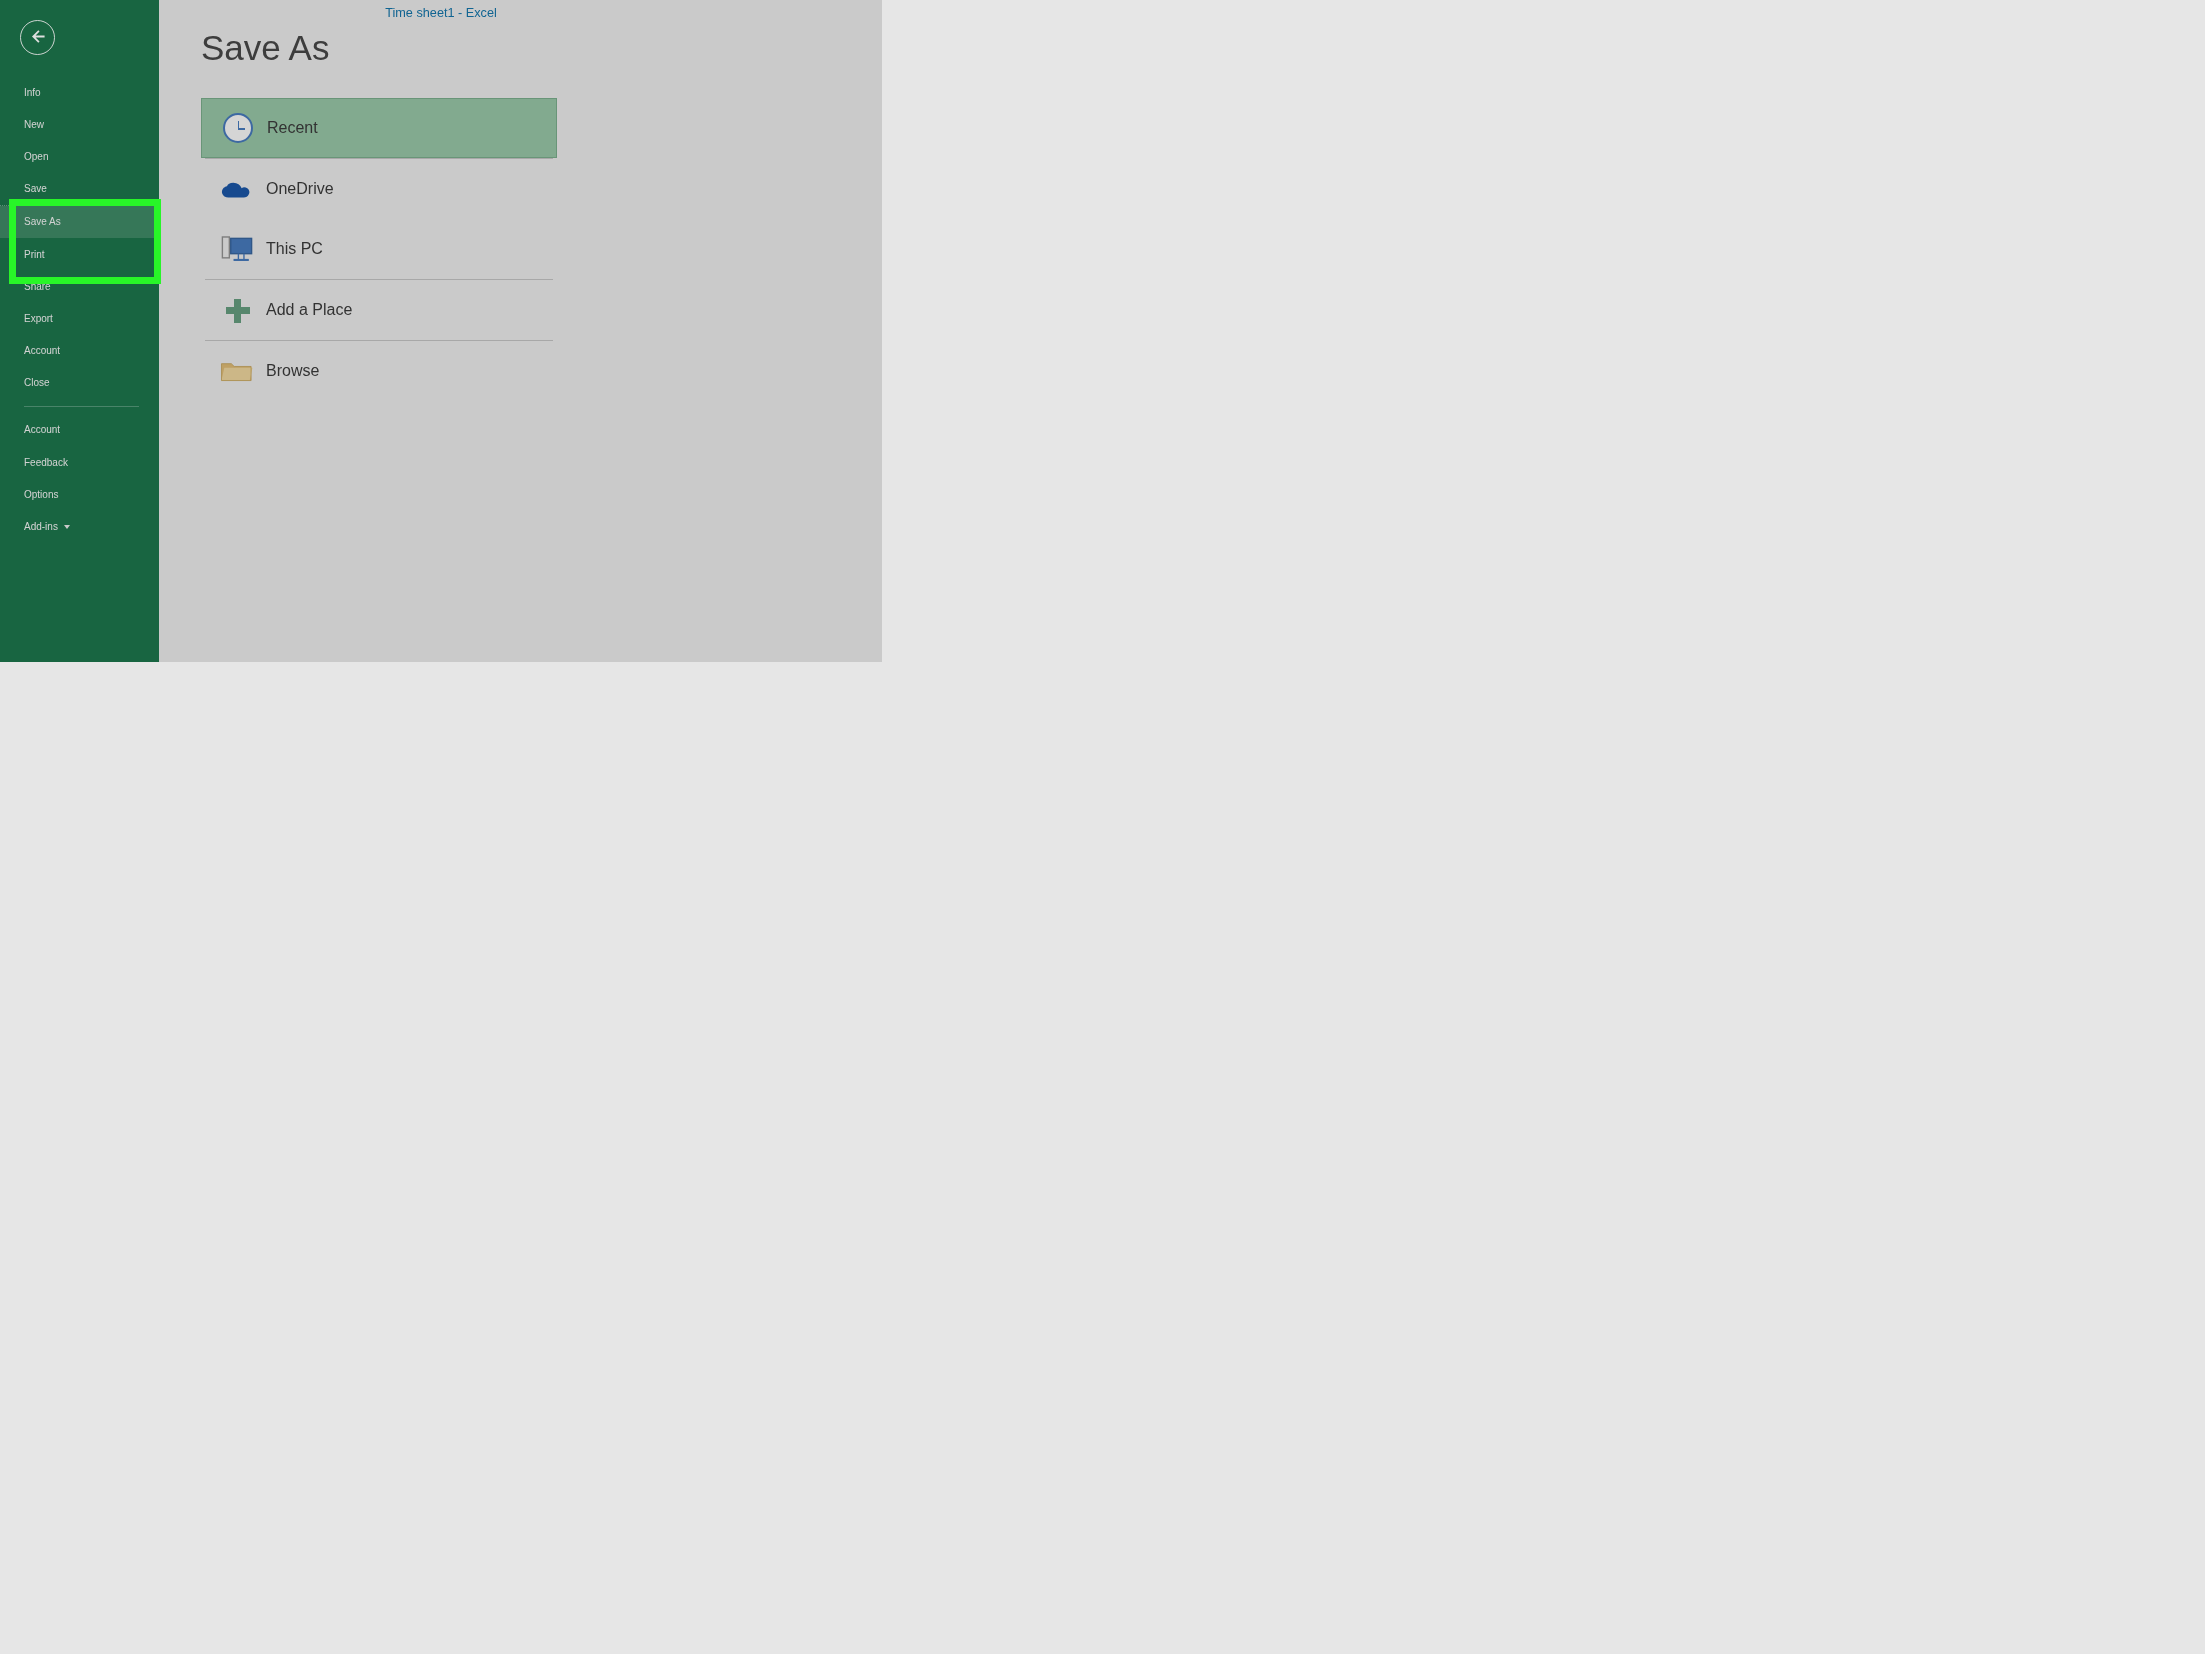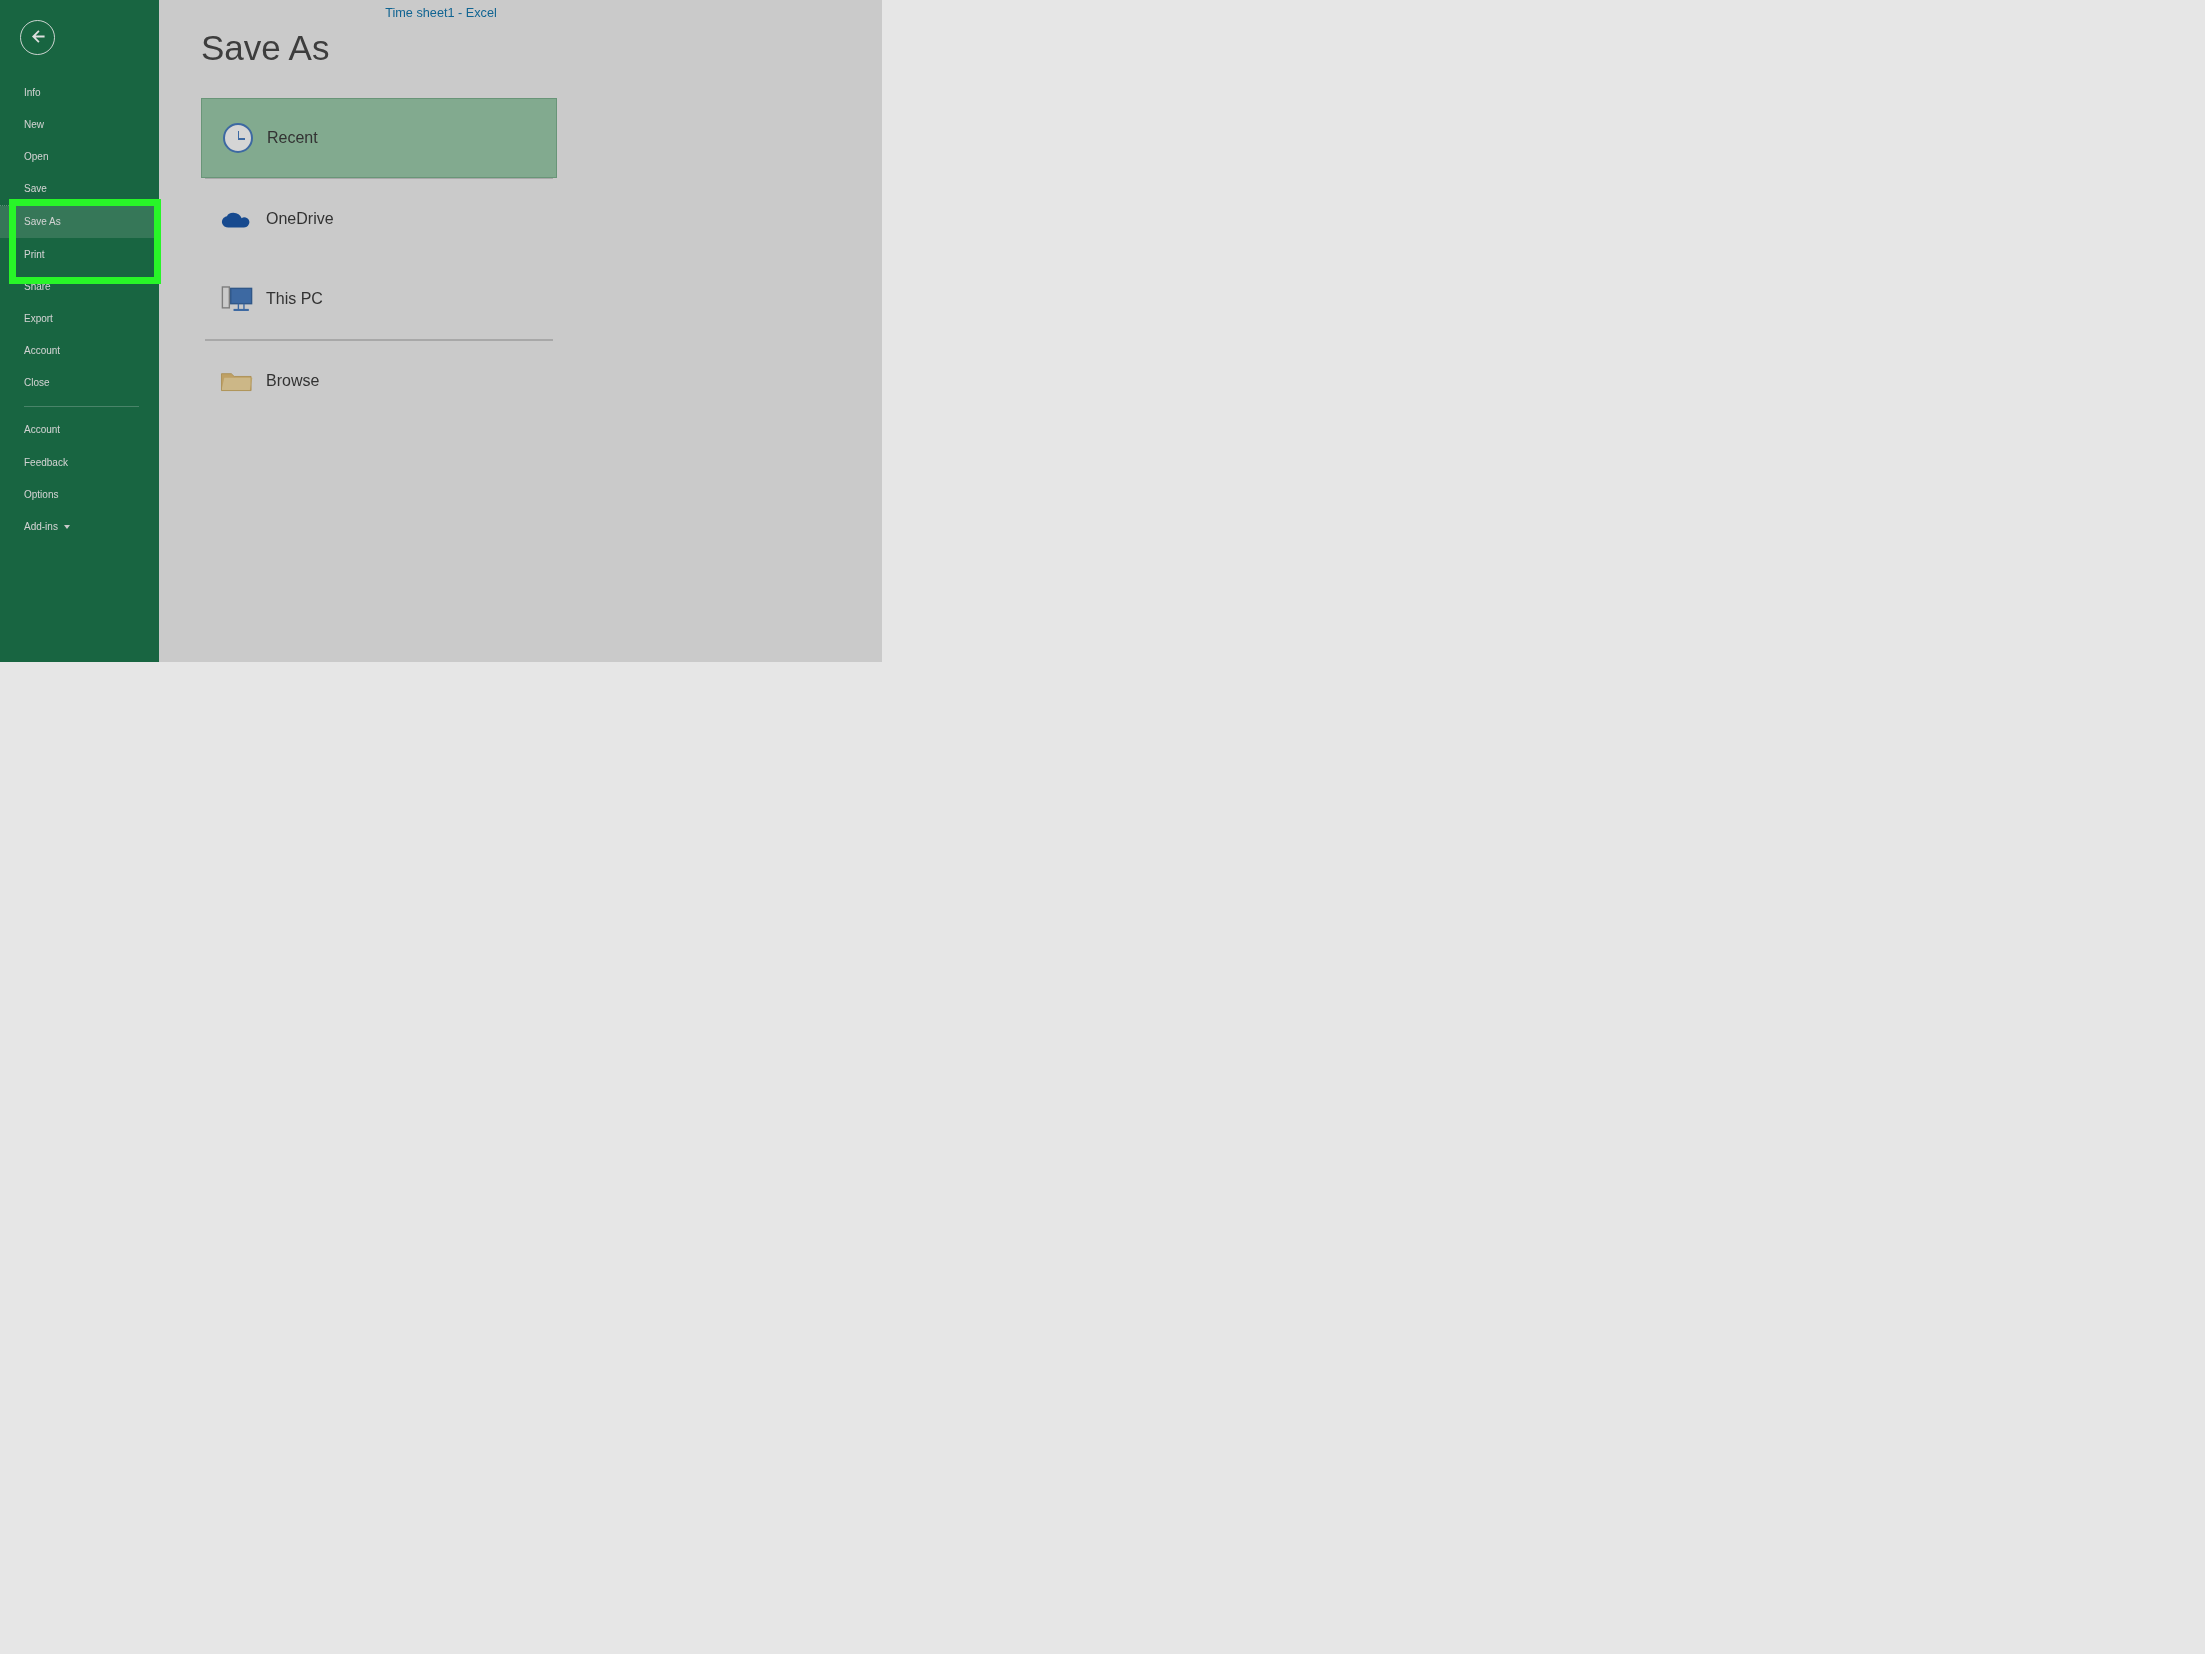--- a/index.html
+++ b/index.html
@@ -98,21 +98,21 @@
       color: #3a3a3a;
       font-family: "Segoe UI Light", "Segoe UI", Arial, sans-serif;
       margin-bottom: 30px;
     }
     .locations {
       width: 356px;
     }
     .location {
       display: flex;
       align-items: center;
-      height: 80px;
+      height: 60px;
       padding: 0 14px;
       cursor: pointer;
     }
     .location.selected {
       background: #8ebf9e;
       border: 0.7px solid #6fa582;
     }
     .location .icon-slot {
       width: 44px;
       display: flex; justify-content: center;
@@ -227,20 +227,26 @@
             <line x1="25" y1="28" x2="25" y2="36" stroke="#3a6fb5" stroke-width="2"></line>
             <line x1="33" y1="28" x2="33" y2="36" stroke="#3a6fb5" stroke-width="2"></line>
             <line x1="18" y1="37" x2="40" y2="37" stroke="#3a6fb5" stroke-width="3"></line>
           </svg>
         </div>
         <span class="label">This PC</span>
       </div>
 
       <div class="loc-sep"></div>
 
+      <div class="location">
+        <div class="icon-slot">
+            <div class="plus-icon"></div>
+          </div>
+        <span class="label">Add a Place</span>
+      </div>
 
       <div class="loc-sep"></div>
 
       <div class="location">
         <div class="icon-slot folder-icon">
           <svg viewBox="0 0 48 36">
             <path fill="#d8b36a" d="M2 8h14l4 4h24v20H2z"></path>
             <path fill="#e8cf94" d="M6 14h40l-4 18H2z"></path>
             <path fill="none" stroke="#b8913f" stroke-width="1" d="M2 8h14l4 4h24v20H2z"></path>
           </svg>

